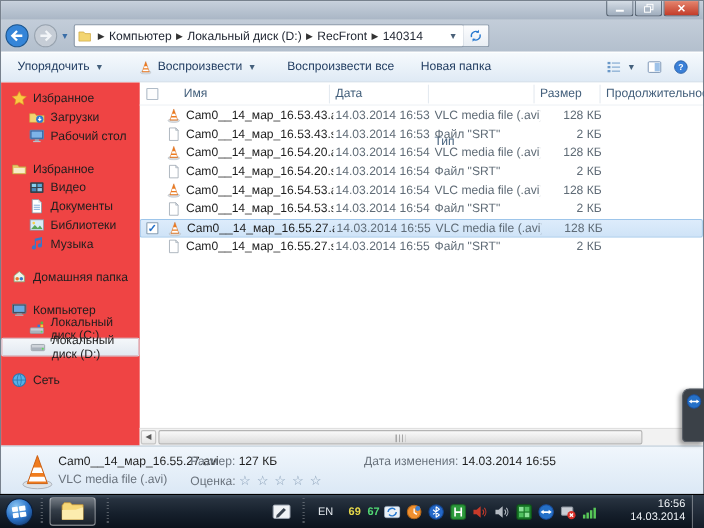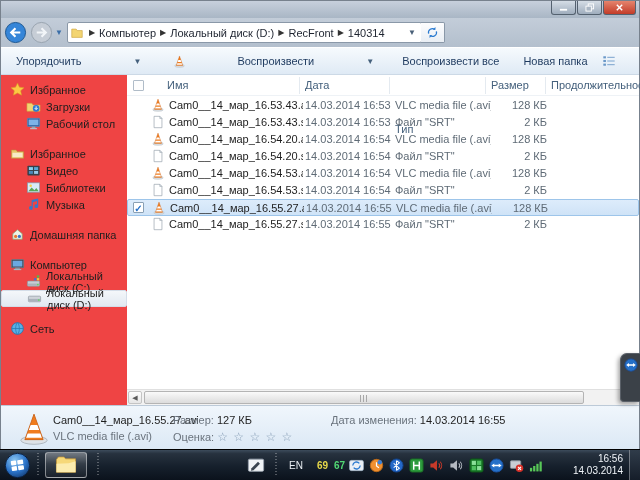--- a/index.html
+++ b/index.html
@@ -34,21 +34,21 @@
                 background:linear-gradient(#fdfdfe,#e9eef4); display:flex; align-items:center; justify-content:center; margin-left:-1px; }
   .searchbox { height:21px; flex:1; background:#fff; border:1px solid #8a98a8; border-radius:2px;
                margin:0 7px 0 6px; display:flex; align-items:center; padding:0 4px; }
   .searchbox input { border:none; outline:none; flex:1; font:italic 11px "Liberation Sans",sans-serif; color:#7a838e; background:transparent; min-width:0; }
   .searchbox input::placeholder { color:#7a838e; font-style:italic; }
 
   
   .toolbar { position:absolute; left:0; top:46px; width:100%; height:28px;
              background:linear-gradient(#f6fafd,#dfeaf5); border-top:1px solid #fff;
              border-bottom:1px solid #ccd9e6; display:flex; align-items:center; color:#1e3a5f; }
-  .tbtn { display:flex; align-items:center; padding:3px 9px; border-radius:2px; white-space:nowrap;gap:47px; }
+  .tbtn { display:flex; align-items:center; padding:3px 9px; border-radius:2px; white-space:nowrap; }
   .tbtn .dd { font-size:8px; color:#44607c; margin-left:5px; }
   .tbtn .tbicon { margin-right:4px; display:flex; }
   .tb-right { margin-left:auto; display:flex; align-items:center; padding-right:8px; }
   .tb-right .tbtn { padding:3px 5px; }
 
   
   .content { position:absolute; left:0; top:74px; width:100%; height:330px; background:#fff; }
   .sidebar { position:absolute; left:0; top:0; width:126px; height:100%; background:#ef4444; padding-top:6px; overflow:hidden; }
   .side-item { display:flex; align-items:center; height:17px; padding-left:9px; color:#1e1e1e; }
   .side-item.lvl1 { padding-left:25px; }
@@ -304,20 +304,30 @@
             <span class="sicon">
               <svg viewBox="0 0 16 16">
                 <rect x="1.5" y="2.8" width="13" height="10.4" rx="1" fill="#37404a"></rect>
                 <rect x="3.1" y="4.4" width="4.3" height="3.1" fill="#88d0f0"></rect>
                 <rect x="8.6" y="4.4" width="4.3" height="3.1" fill="#5aa8d8"></rect>
                 <rect x="3.1" y="8.5" width="4.3" height="3.1" fill="#4a88b8"></rect>
                 <rect x="8.6" y="8.5" width="4.3" height="3.1" fill="#98c8e8"></rect>
               </svg>
             </span>
             <span class="slabel">Видео</span>
+          </div>
+          <div class="side-item lvl1">
+            <span class="sicon">
+              <svg viewBox="0 0 16 16">
+                <path d="M3.5 1.5h6l3 3v10h-9z" fill="#fff" stroke="#8a96a4" stroke-width=".8"></path>
+                <path d="M9.5 1.5l3 3h-3z" fill="#d8dfe6"></path>
+                <path d="M5 7h6M5 9h6M5 11h6" stroke="#7aa8d8" stroke-width=".9"></path>
+              </svg>
+            </span>
+            <span class="slabel">Документы</span>
           </div>
           <div class="side-item lvl1">
             <span class="sicon">
               <svg viewBox="0 0 16 16">
                 <rect x="1.5" y="3" width="13" height="10" fill="#d8ecf8" stroke="#8a96a4" stroke-width=".8"></rect>
                 <circle cx="5" cy="6.2" r="1.3" fill="#f8d048"></circle>
                 <path d="M2.5 12l3.5-4 3 3 2-2.5 2.5 3.5z" fill="#58a858"></path>
               </svg>
             </span>
             <span class="slabel">Библиотеки</span>

